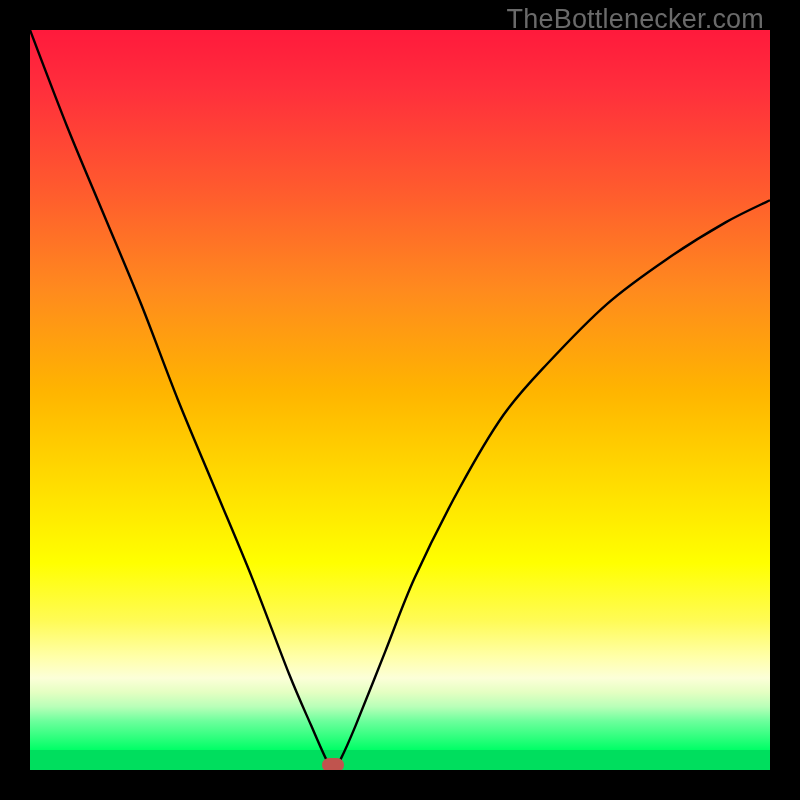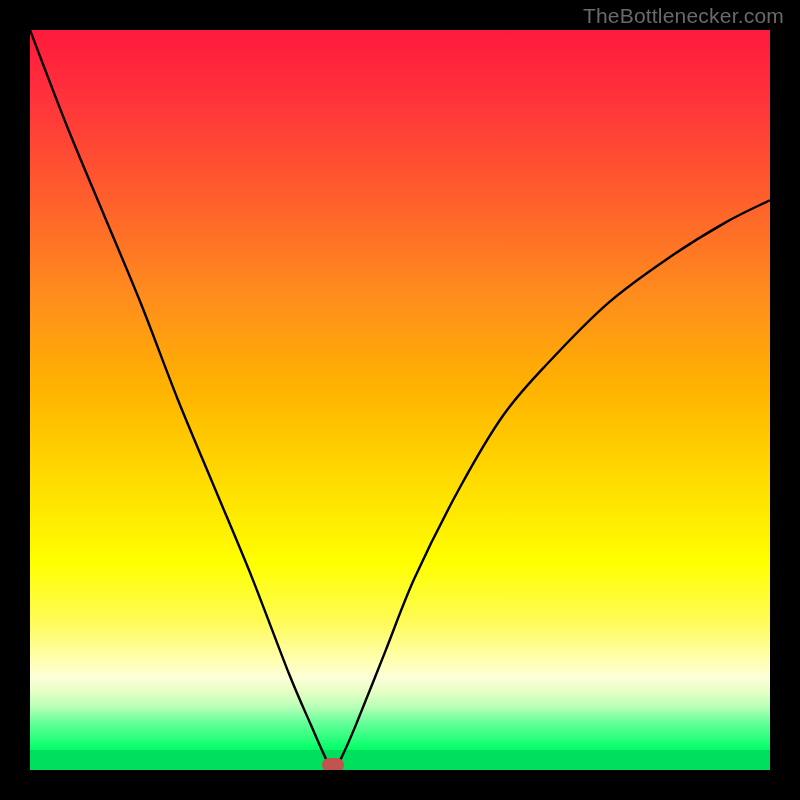--- a/index.html
+++ b/index.html
@@ -44,23 +44,23 @@
     position: absolute;
     left: 0;
     bottom: 0;
     width: 100%;
     height: 20px;
     background: #00de5e;
   }
   .watermark {
     position: absolute;
     top: 4px;
-    right: 16px;
+    right: 36px;
     font-family: Arial, Helvetica, sans-serif;
-    font-size: 21px;
+    font-size: 27px;
     font-weight: 500;
     color: #6a6a6a;
     letter-spacing: 0.2px;
   }
   .marker {
     position: absolute;
     width: 22px;
     height: 14px;
     border-radius: 7px;
     background: #c0544e;

